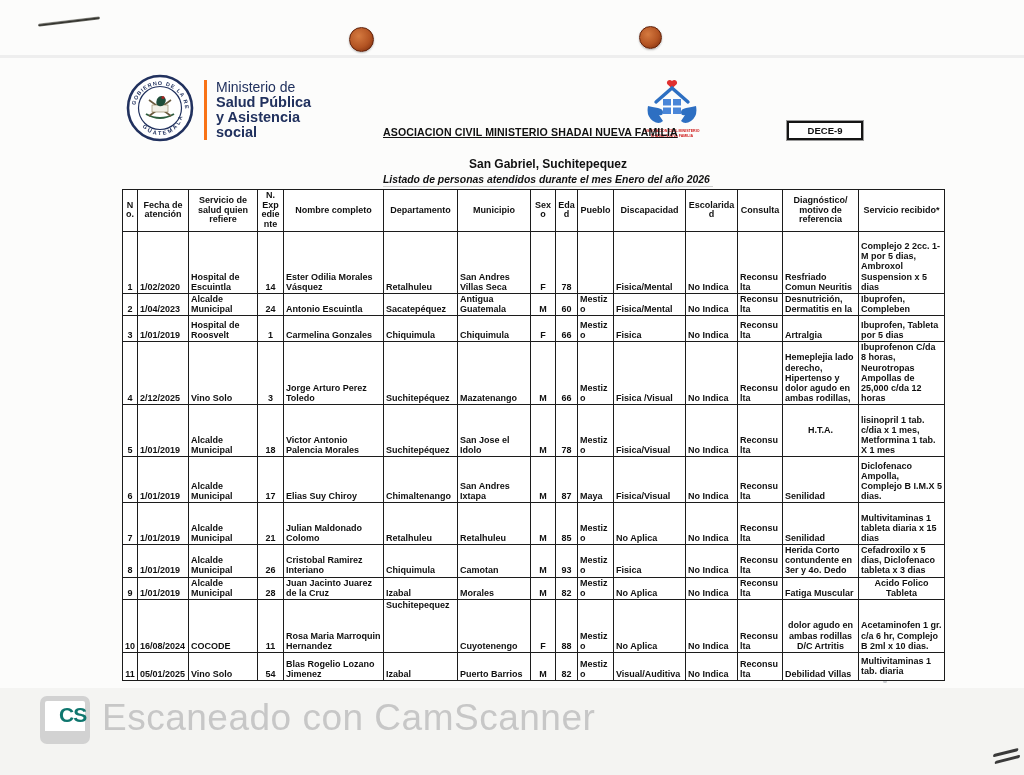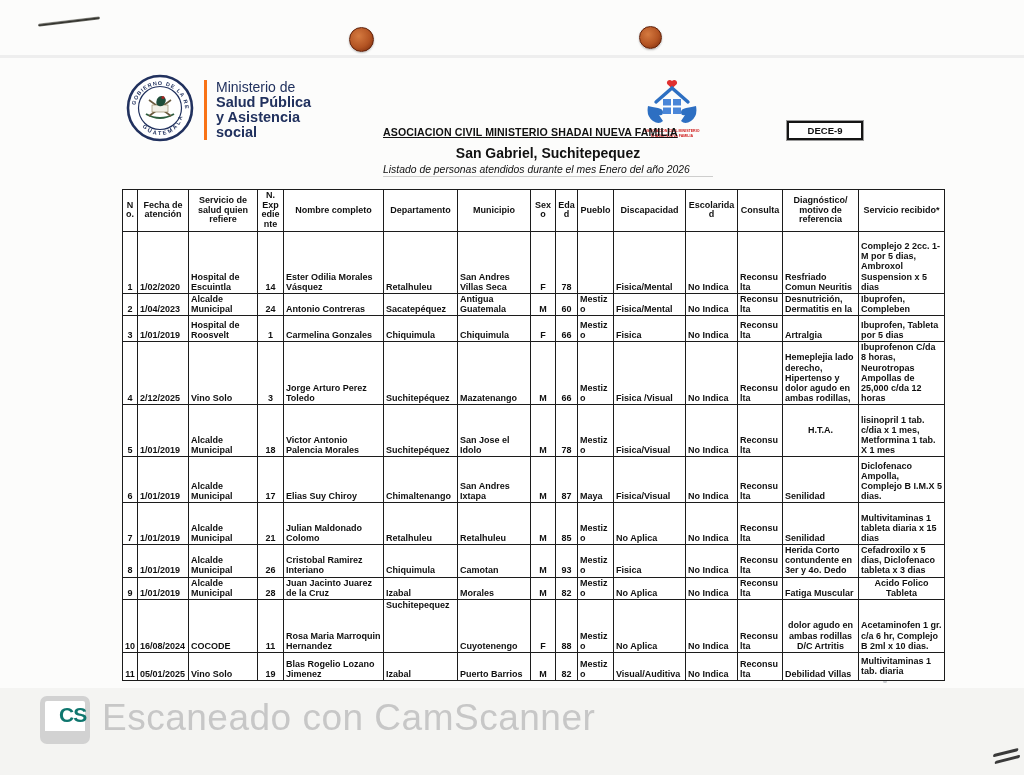--- a/index.html
+++ b/index.html
@@ -33,23 +33,23 @@
   .mspas-text .l2,.mspas-text .l3,.mspas-text .l4{font-size:14.5px;font-weight:bold;}
 
   
   .shadai{position:absolute;left:643px;top:80px;width:58px;text-align:center;}
   .shadai-cap{font-size:3.6px;font-weight:bold;color:#d02020;line-height:1.25;margin-top:1px;}
 
   
   .org-head{position:absolute;left:383px;top:126px;width:330px;}
   .org-name{font-size:10.6px;font-weight:bold;text-decoration:underline;letter-spacing:.1px;}
   .org-addr1{font-size:10px;font-weight:bold;margin-top:2.5px;}
-  .org-addr2{font-size:14px;font-weight:bold;text-align:center;margin-top:7px;}
+  .org-addr2{font-size:12px;font-weight:bold;text-align:center;margin-top:19px;}
   .org-email{font-size:8.6px;color:#64748c;text-align:center;text-decoration:underline;margin-top:3px;}
-  .org-title{font-size:10.4px;font-weight:normal;font-style:italic;margin-top:3px;border-bottom:1px solid rgba(120,120,120,.35);padding-bottom:1px;}
+  .org-title{font-size:10.4px;font-weight:bold;font-style:italic;margin-top:3px;border-bottom:1px solid rgba(120,120,120,.35);padding-bottom:1px;}
 
   .form-code{
     position:absolute;left:787px;top:121px;width:72px;height:15px;
     border:2.5px solid #151515;outline:1px solid #9a9a9a;background:#fff;
     display:flex;align-items:center;justify-content:center;
     font-size:9.5px;font-weight:bold;
   }
 
   
   table.att{border-collapse:collapse;table-layout:fixed;position:absolute;left:122px;top:189px;width:822px;background:#fff;}
@@ -207,21 +207,21 @@
         <td class="c11">No Indica</td>
         <td class="c12">Reconsulta</td>
         <td class="c13">Resfriado Comun Neuritis</td>
         <td class="c14">Complejo 2 2cc. 1-M por 5 dias, Ambroxol Suspension x 5 dias</td>
       </tr>
       <tr>
         <td class="c0">2</td>
         <td class="c1">1/04/2023</td>
         <td class="c2">Alcalde Municipal</td>
         <td class="c3">24</td>
-        <td class="c4">Antonio Contreras</td>
+        <td class="c4">Antonio Escuintla</td>
         <td class="c5">Sacatepéquez</td>
         <td class="c6">Antigua Guatemala</td>
         <td class="c7">M</td>
         <td class="c8">60</td>
         <td class="c9">Mestizo</td>
         <td class="c10">Fisica/Mental</td>
         <td class="c11">No Indica</td>
         <td class="c12">Reconsulta</td>
         <td class="c13">Desnutrición, Dermatitis en la</td>
         <td class="c14">Ibuprofen, Compleben</td>
@@ -359,21 +359,21 @@
         <td class="c10">No Aplica</td>
         <td class="c11">No Indica</td>
         <td class="c12">Reconsulta</td>
         <td class="c13">dolor agudo en ambas rodillas D/C Artritis</td>
         <td class="c14">Acetaminofen 1 gr. c/a 6 hr, Complejo B 2ml x 10 dias.</td>
       </tr>
       <tr>
         <td class="c0">11</td>
         <td class="c1">05/01/2025</td>
         <td class="c2">Vino Solo</td>
-        <td class="c3">19</td>
+        <td class="c3">54</td>
         <td class="c4">Blas Rogelio Lozano Jimenez</td>
         <td class="c5">Izabal</td>
         <td class="c6">Puerto Barrios</td>
         <td class="c7">M</td>
         <td class="c8">82</td>
         <td class="c9">Mestizo</td>
         <td class="c10">Visual/Auditiva</td>
         <td class="c11">No Indica</td>
         <td class="c12">Reconsulta</td>
         <td class="c13">Debilidad Villas</td>

